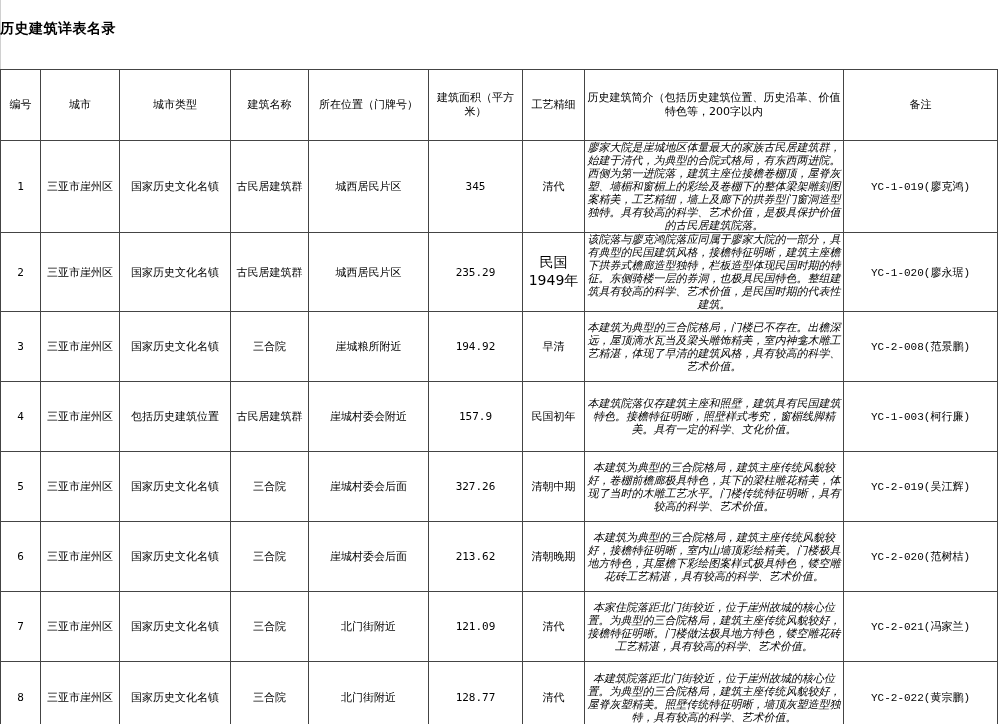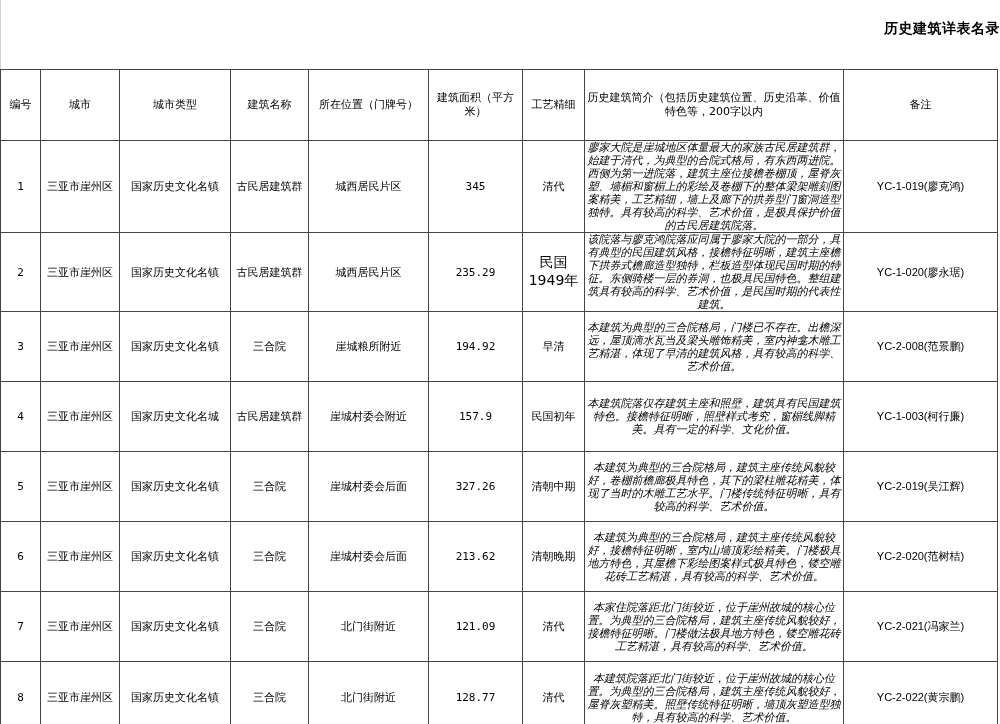--- a/index.html
+++ b/index.html
@@ -1,33 +1,33 @@
 <!DOCTYPE html>
 <html><head>
   <meta charset="utf-8">
   <style>
     html, body { margin: 0; padding: 0; background: #ffffff; }
     body { width: 1000px; height: 724px; overflow: hidden; position: relative;
            font-family: "DejaVu Sans", sans-serif; color: #000; }
     .left-edge { position: absolute; left: 0; top: 0; width: 1px; height: 724px; background: #d0d0d0; }
-    .title { position: absolute; left: 0; top: 20px; width: 1000px; text-align: right;
+    .title { position: absolute; left: 0; top: 20px; width: 1000px; text-align: left;
              font-size: 14px; font-weight: bold; letter-spacing: 0.5px; }
     table.grid { position: absolute; left: 0; top: 69px; border-collapse: collapse; table-layout: fixed; }
     table.grid td, table.grid th { border: 1px solid #444; padding: 0; font-size: 11px;
                                     text-align: center; vertical-align: middle; font-weight: normal; }
     table.grid th { font-size: 11px; line-height: 14px; }
     th.hl { font-weight: bold; }
     tr.hdr { height: 71px; }
     tr.r-tall { height: 88px; }
     tr.r { height: 70px; }
     tr.r-last { height: 72px; }
     td.num { font-family: "DejaVu Sans Mono", monospace; font-size: 10px; }
     td.desc { text-align: left; vertical-align: middle; font-size: 10.5px; line-height: 13px;
               padding: 1px 2px; word-break: break-all; font-style: italic; }
-    td.note { font-family: Liberation Sans, sans-serif; font-size: 11px; }
+    td.note { font-family: Liberation Mono, monospace; font-size: 11px; }
     .hdr-desc { font-weight: bold; padding: 0 4px; }
   </style>
 </head>
 <body>
 
 <div class="left-edge"></div>
 
 <div class="title">历史建筑详表名录</div>
 
 <table class="grid">
@@ -85,21 +85,21 @@
       <td>三合院</td>
       <td>崖城粮所附近</td>
       <td class="num">194.92</td>
       <td>早清</td>
       <td class="desc">本建筑为典型的三合院格局，门楼已不存在。出檐深远，屋顶滴水瓦当及梁头雕饰精美，室内神龛木雕工艺精湛，体现了早清的建筑风格，具有较高的科学、艺术价值。</td>
       <td class="note">YC-2-008(范景鹏)</td>
     </tr>
     <tr class="r">
       <td class="num">4</td>
       <td>三亚市崖州区</td>
-      <td>国家历史文化名城</td>
+      <td>包括历史建筑位置</td>
       <td>古民居建筑群</td>
       <td>崖城村委会附近</td>
       <td class="num">157.9</td>
       <td>民国初年</td>
       <td class="desc">本建筑院落仅存建筑主座和照壁，建筑具有民国建筑特色。接檐特征明晰，照壁样式考究，窗楣线脚精美。具有一定的科学、文化价值。</td>
       <td class="note">YC-1-003(柯行廉)</td>
     </tr>
     <tr class="r">
       <td class="num">5</td>
       <td>三亚市崖州区</td>

